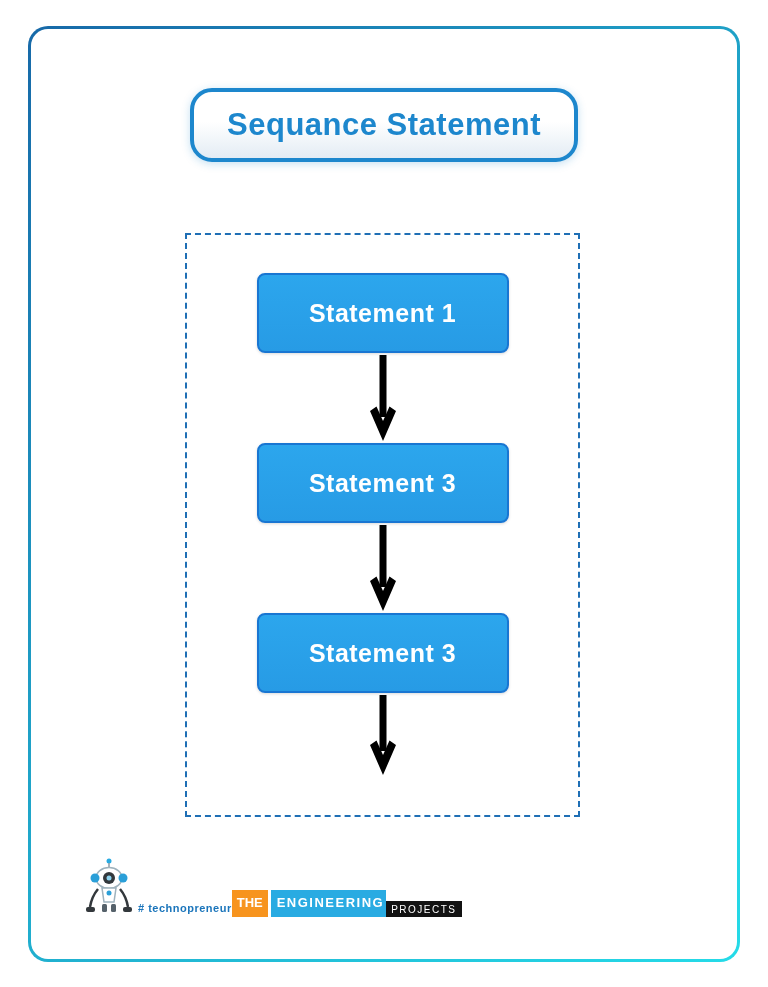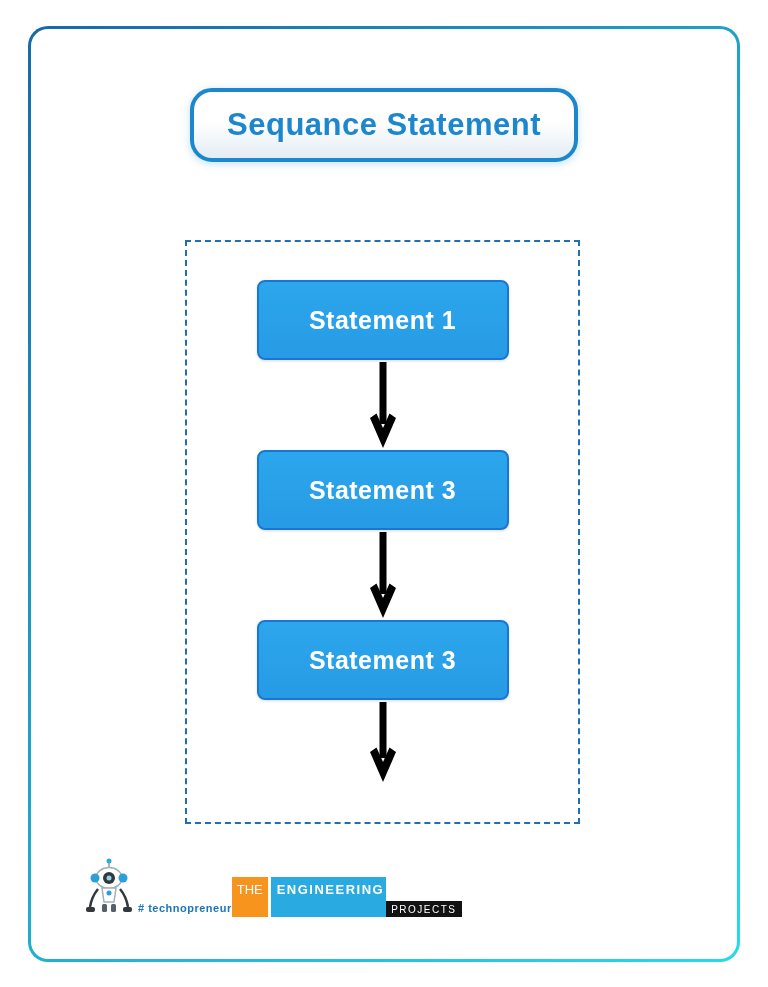--- a/index.html
+++ b/index.html
@@ -43,21 +43,21 @@
   .title-text {
     color: #1d87cd;
     font-size: 31px;
     font-weight: bold;
     letter-spacing: 0.5px;
   }
 
   
   .flow-container {
     position: absolute;
-    left: 154px; top: 211px;
+    left: 154px; top: 204px;
     width: 395px; height: 584px;
     border: 2px dashed #1f6fb5;
     display: flex;
     flex-direction: column;
     align-items: center;
     padding-top: 38px;
   }
 
   .statement-box {
     width: 252px; height: 80px;
@@ -102,22 +102,22 @@
     font-size: 11px;
     font-weight: bold;
     margin-bottom: 3px;
     letter-spacing: 0.5px;
   }
   .brand-row { display: flex; gap: 3px; }
   .brand-the {
     background: #f7941e;
     color: #ffffff;
     font-size: 13px;
-    font-weight: normal;
-    padding: 5px 5px 20px 5px;
+    font-weight: bold;
+    padding: 5px 5px 7px 5px;
   }
   .brand-engineering {
     background: #29abe2;
     color: #ffffff;
     font-size: 13px;
     font-weight: bold;
     letter-spacing: 1.5px;
     padding: 5px 2px 4px 6px;
   }
   .brand-projects {

